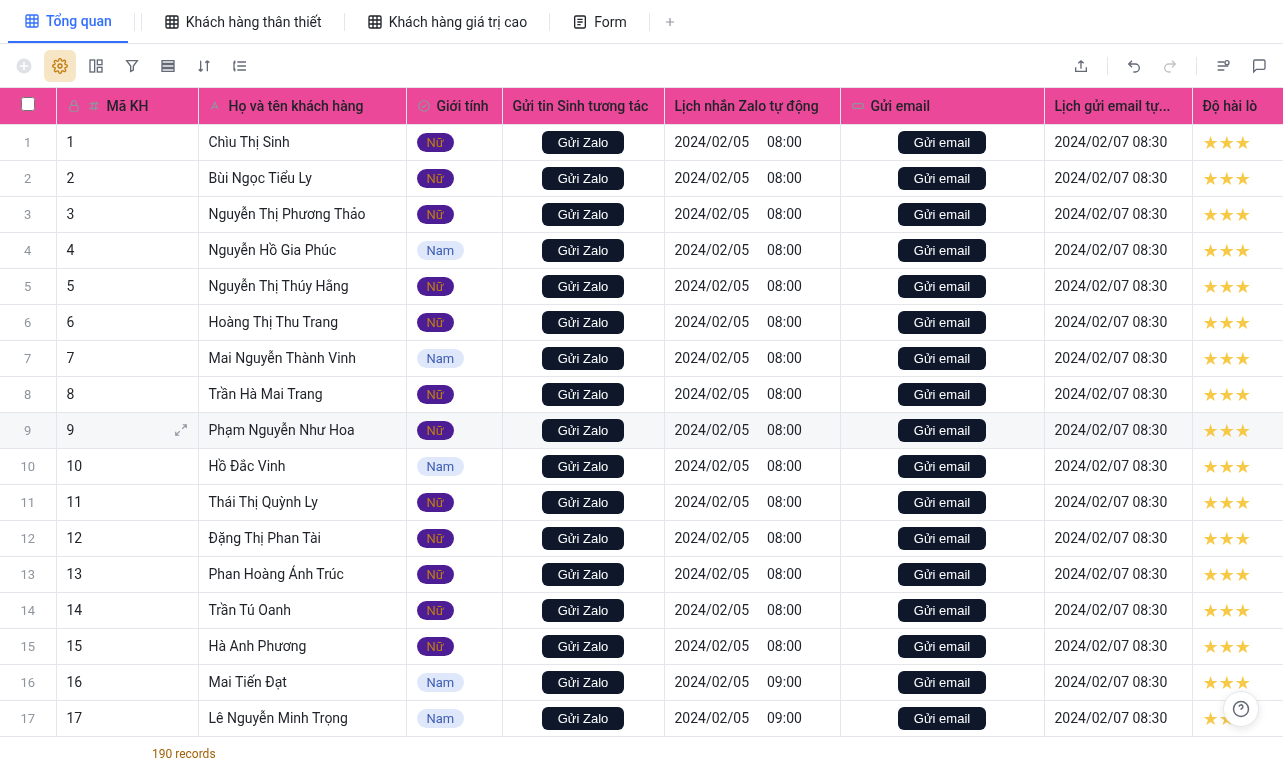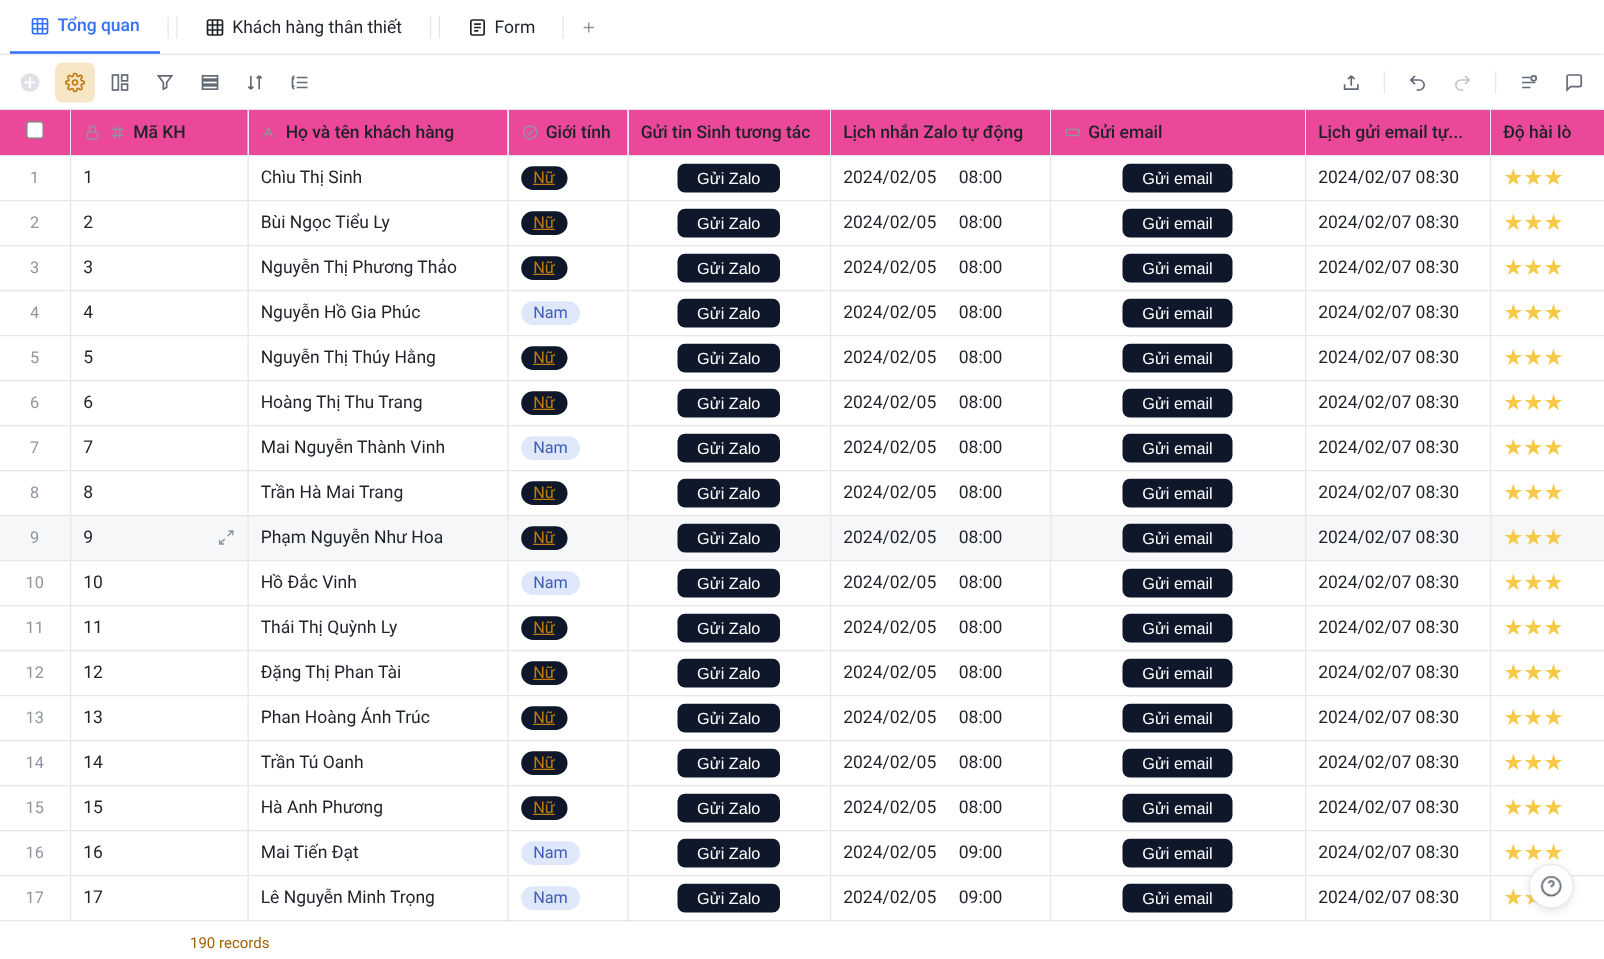--- a/index.html
+++ b/index.html
@@ -107,21 +107,21 @@
 
   th .th-inner { display:flex; align-items:center; gap:6px; }
   th .th-icon { width:14px; height:14px; color:#8f959e; flex-shrink:0; }
 
   .pill {
     display:inline-block;
     padding: 2px 10px;
     border-radius: 12px;
     font-size:13px;
   }
-  .pill-nu { background:#0f172a; color:#c27c0e;text-decoration:underline; }
+  .pill-nu { background:#4c1d95; color:#c27c0e; }
   .pill-nam { background:#dfe7fb; color:#3f5db3; }
 
   .btn-gray {
     display:inline-block;
     padding: 4px 16px;
     border-radius: 6px;
     background:#0f172a;
     color:#fff;
     font-size:13px;
     cursor:pointer;
@@ -174,20 +174,27 @@
     <div class="tab-sep"></div>
     <div class="tab-sep"></div>
     <div class="tab">
       <svg class="tab-icon" viewBox="0 0 24 24" fill="none" stroke="currentColor" stroke-width="2">
         <rect x="3" y="3" width="18" height="18" rx="2"></rect>
         <path d="M3 9h18M3 15h18M9 3v18M15 3v18"></path>
       </svg>
       <span>Khách hàng thân thiết</span>
     </div>
     <div class="tab-sep"></div>
+    <div class="tab">
+      <svg class="tab-icon" viewBox="0 0 24 24" fill="none" stroke="currentColor" stroke-width="2">
+        <rect x="3" y="3" width="18" height="18" rx="2"></rect>
+        <path d="M3 9h18M3 15h18M9 3v18M15 3v18"></path>
+      </svg>
+      <span>Khách hàng giá trị cao</span>
+    </div>
     <div class="tab-sep"></div>
     <div class="tab">
       <svg class="tab-icon" viewBox="0 0 24 24" fill="none" stroke="currentColor" stroke-width="2">
         <rect x="4" y="3" width="16" height="18" rx="2"></rect>
         <path d="M8 8h8M8 12h8M8 16h5"></path>
       </svg>
       <span>Form</span>
     </div>
     <div class="tab-sep"></div>
     <div class="tab-add">

